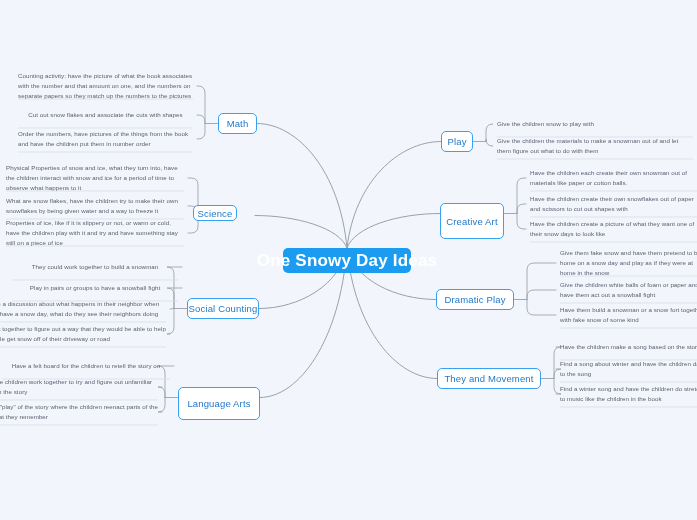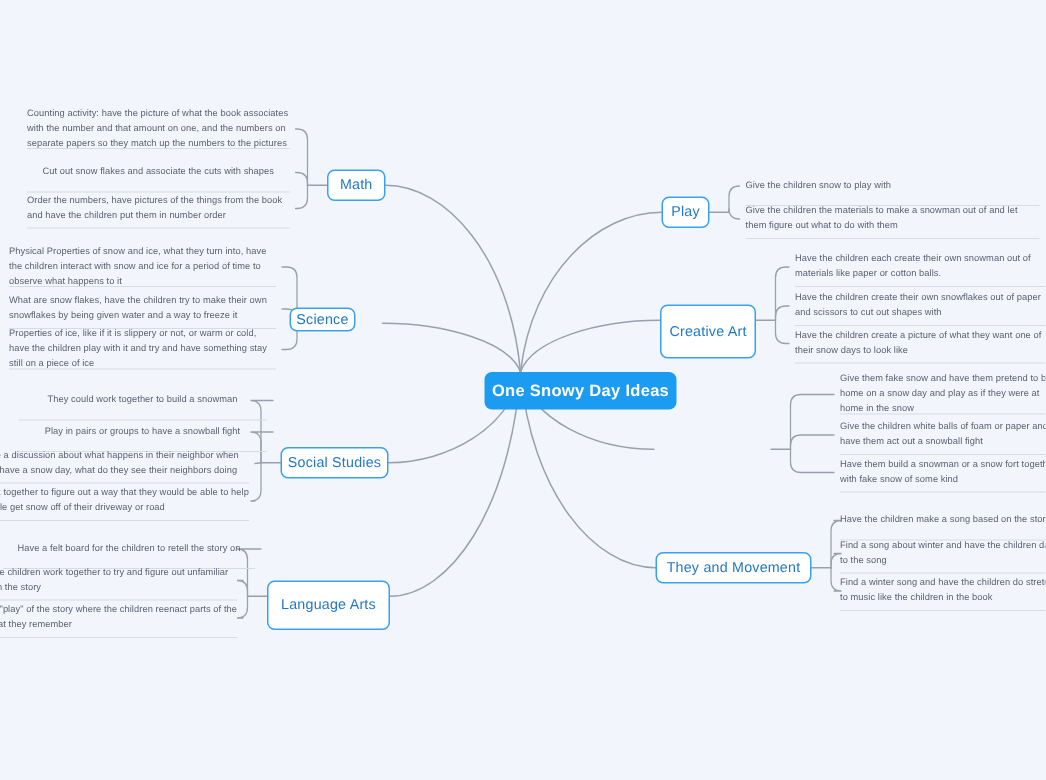--- a/index.html
+++ b/index.html
@@ -26,29 +26,28 @@
     top: 0;
     width: 697px;
     height: 520px;
     pointer-events: none;
   }
   .central-node {
     position: absolute;
     background: #1b9cf0;
     color: #ffffff;
     font-weight: bold;
-    font-size: 11px;
+    font-size: 17px;
     letter-spacing: 0.2px;
     border-radius: 5px;
     display: flex;
     align-items: center;
     justify-content: center;
     box-sizing: border-box;
     white-space: nowrap;
-    margin-left: 40px;
   }
   .branch-node {
     position: absolute;
     background: #ffffff;
     border: 1.6px solid #38a1f0;
     color: #1f78c8;
     font-weight: normal;
     font-size: 9.5px;
     letter-spacing: 0.15px;
     border-radius: 5px;
@@ -148,36 +147,37 @@
     </svg>
 <div class="central-node" style="left: 283px; top: 248px; width: 128px; height: 25px; background: rgb(27, 156, 240);">One Snowy Day Ideas</div>
     <div class="branch-node" style="left: 218px; top: 113px; width: 39px; height: 21px; border-color: rgb(56, 161, 240); color: rgb(31, 120, 200);">Math</div>
     <div class="leaf-node left" style="left: 18px; width: 175px; top: 68px; height: 36px; display: flex; align-items: center; justify-content: flex-start; color: rgb(90, 95, 110);">Counting activity: have the picture of what the book associates with the number and that amount on one, and the numbers on separate papers so they match up the numbers to the pictures</div>
     <div class="leaf-node left center" style="left: 18px; width: 175px; top: 97px; height: 36px; display: flex; align-items: center; justify-content: center; color: rgb(90, 95, 110);">Cut out snow flakes and associate the cuts with shapes</div>
     <div class="leaf-node left" style="left: 18px; width: 175px; top: 121px; height: 36px; display: flex; align-items: center; justify-content: flex-start; color: rgb(90, 95, 110);">Order the numbers, have pictures of the things from the book and have the children put them in number order</div>
     <div class="branch-node" style="left: 193px; top: 205px; width: 44px; height: 16px; border-color: rgb(56, 161, 240); color: rgb(31, 120, 200);">Science</div>
     <div class="leaf-node left" style="left: 6px; width: 178px; top: 160px; height: 36px; display: flex; align-items: center; justify-content: flex-start; color: rgb(90, 95, 110);">Physical Properties of snow and ice, what they turn into, have the children interact with snow and ice for a period of time to observe what happens to it</div>
     <div class="leaf-node left" style="left: 6px; width: 178px; top: 188px; height: 36px; display: flex; align-items: center; justify-content: flex-start; color: rgb(90, 95, 110);">What are snow flakes, have the children try to make their own snowflakes by being given water and a way to freeze it</div>
     <div class="leaf-node left" style="left: 6px; width: 178px; top: 215px; height: 36px; display: flex; align-items: center; justify-content: flex-start; color: rgb(90, 95, 110);">Properties of ice, like if it is slippery or not, or warm or cold, have the children play with it and try and have something stay still on a piece of ice</div>
-    <div class="branch-node" style="left: 187px; top: 298px; width: 72px; height: 21px; border-color: rgb(56, 161, 240); color: rgb(31, 120, 200);">Social Studies</div>
+    <div class="branch-node" style="left: 187px; top: 298px; width: 72px; height: 21px; border-color: rgb(56, 161, 240); color: rgb(31, 120, 200);">Social Counting</div>
     <div class="leaf-node left center" style="left: 12px; width: 166px; top: 249px; height: 36px; display: flex; align-items: center; justify-content: center; color: rgb(90, 95, 110);">They could work together to build a snowman</div>
     <div class="leaf-node left center" style="left: 12px; width: 166px; top: 270px; height: 36px; display: flex; align-items: center; justify-content: center; color: rgb(90, 95, 110);">Play in pairs or groups to have a snowball fight</div>
     <div class="leaf-node left" style="left: -14px; width: 180px; top: 291px; height: 36px; display: flex; align-items: center; justify-content: flex-start; color: rgb(90, 95, 110);">Have a discussion about what happens in their neighbor when they have a snow day, what do they see their neighbors doing</div>
     <div class="leaf-node left" style="left: -14px; width: 180px; top: 316px; height: 36px; display: flex; align-items: center; justify-content: flex-start; color: rgb(90, 95, 110);">Work together to figure out a way that they would be able to help people get snow off of their driveway or road</div>
     <div class="branch-node" style="left: 178px; top: 387px; width: 82px; height: 33px; border-color: rgb(56, 161, 240); color: rgb(31, 120, 200);">Language Arts</div>
     <div class="leaf-node left center" style="left: 2px; width: 168px; top: 348px; height: 36px; display: flex; align-items: center; justify-content: center; color: rgb(90, 95, 110);">Have a felt board for the children to retell the story on</div>
     <div class="leaf-node left" style="left: -22px; width: 180px; top: 369px; height: 36px; display: flex; align-items: center; justify-content: flex-start; color: rgb(90, 95, 110);">Have the children work together to try and figure out unfamiliar words in the story</div>
     <div class="leaf-node left" style="left: -22px; width: 180px; top: 394px; height: 36px; display: flex; align-items: center; justify-content: flex-start; color: rgb(90, 95, 110);">Have a "play" of the story where the children reenact parts of the story that they remember</div>
     <div class="branch-node" style="left: 441px; top: 131px; width: 32px; height: 21px; border-color: rgb(56, 161, 240); color: rgb(31, 120, 200);">Play</div>
     <div class="leaf-node right" style="left: 497px; width: 196px; top: 106px; height: 36px; display: flex; align-items: center; justify-content: flex-start; color: rgb(90, 95, 110);">Give the children snow to play with</div>
     <div class="leaf-node right" style="left: 497px; width: 196px; top: 128px; height: 36px; display: flex; align-items: center; justify-content: flex-start; color: rgb(90, 95, 110);">Give the children the materials to make a snowman out of and let them figure out what to do with them</div>
     <div class="branch-node" style="left: 440px; top: 203px; width: 64px; height: 36px; border-color: rgb(56, 161, 240); color: rgb(31, 120, 200);">Creative Art</div>
     <div class="leaf-node right" style="left: 530px; width: 176px; top: 160px; height: 36px; display: flex; align-items: center; justify-content: flex-start; color: rgb(90, 95, 110);">Have the children each create their own snowman out of materials like paper or cotton balls.</div>
     <div class="leaf-node right" style="left: 530px; width: 176px; top: 186px; height: 36px; display: flex; align-items: center; justify-content: flex-start; color: rgb(90, 95, 110);">Have the children create their own snowflakes out of paper and scissors to cut out shapes with</div>
     <div class="leaf-node right" style="left: 530px; width: 176px; top: 211px; height: 36px; display: flex; align-items: center; justify-content: flex-start; color: rgb(90, 95, 110);">Have the children create a picture of what they want one of their snow days to look like</div>
+    <div class="branch-node" style="left: 436px; top: 289px; width: 78px; height: 21px; border-color: rgb(56, 161, 240); color: rgb(31, 120, 200);">Dramatic Play</div>
     <div class="leaf-node right" style="left: 560px; width: 150px; top: 245px; height: 36px; display: flex; align-items: center; justify-content: flex-start; color: rgb(90, 95, 110);">Give them fake snow and have them pretend to be at home on a snow day and play as if they were at home in the snow</div>
     <div class="leaf-node right" style="left: 560px; width: 150px; top: 272px; height: 36px; display: flex; align-items: center; justify-content: flex-start; color: rgb(90, 95, 110);">Give the children white balls of foam or paper and have them act out a snowball fight</div>
     <div class="leaf-node right" style="left: 560px; width: 150px; top: 297px; height: 36px; display: flex; align-items: center; justify-content: flex-start; color: rgb(90, 95, 110);">Have them build a snowman or a snow fort together with fake snow of some kind</div>
     <div class="branch-node" style="left: 437px; top: 368px; width: 104px; height: 21px; border-color: rgb(56, 161, 240); color: rgb(31, 120, 200);">They and Movement</div>
     <div class="leaf-node right" style="left: 560px; width: 150px; top: 329px; height: 36px; display: flex; align-items: center; justify-content: flex-start; color: rgb(90, 95, 110);">Have the children make a song based on the story</div>
     <div class="leaf-node right" style="left: 560px; width: 150px; top: 351px; height: 36px; display: flex; align-items: center; justify-content: flex-start; color: rgb(90, 95, 110);">Find a song about winter and have the children dance to the song</div>
     <div class="leaf-node right" style="left: 560px; width: 150px; top: 376px; height: 36px; display: flex; align-items: center; justify-content: flex-start; color: rgb(90, 95, 110);">Find a winter song and have the children do stretches to music like the children in the book</div>
   </div>
 
 </body></html>

